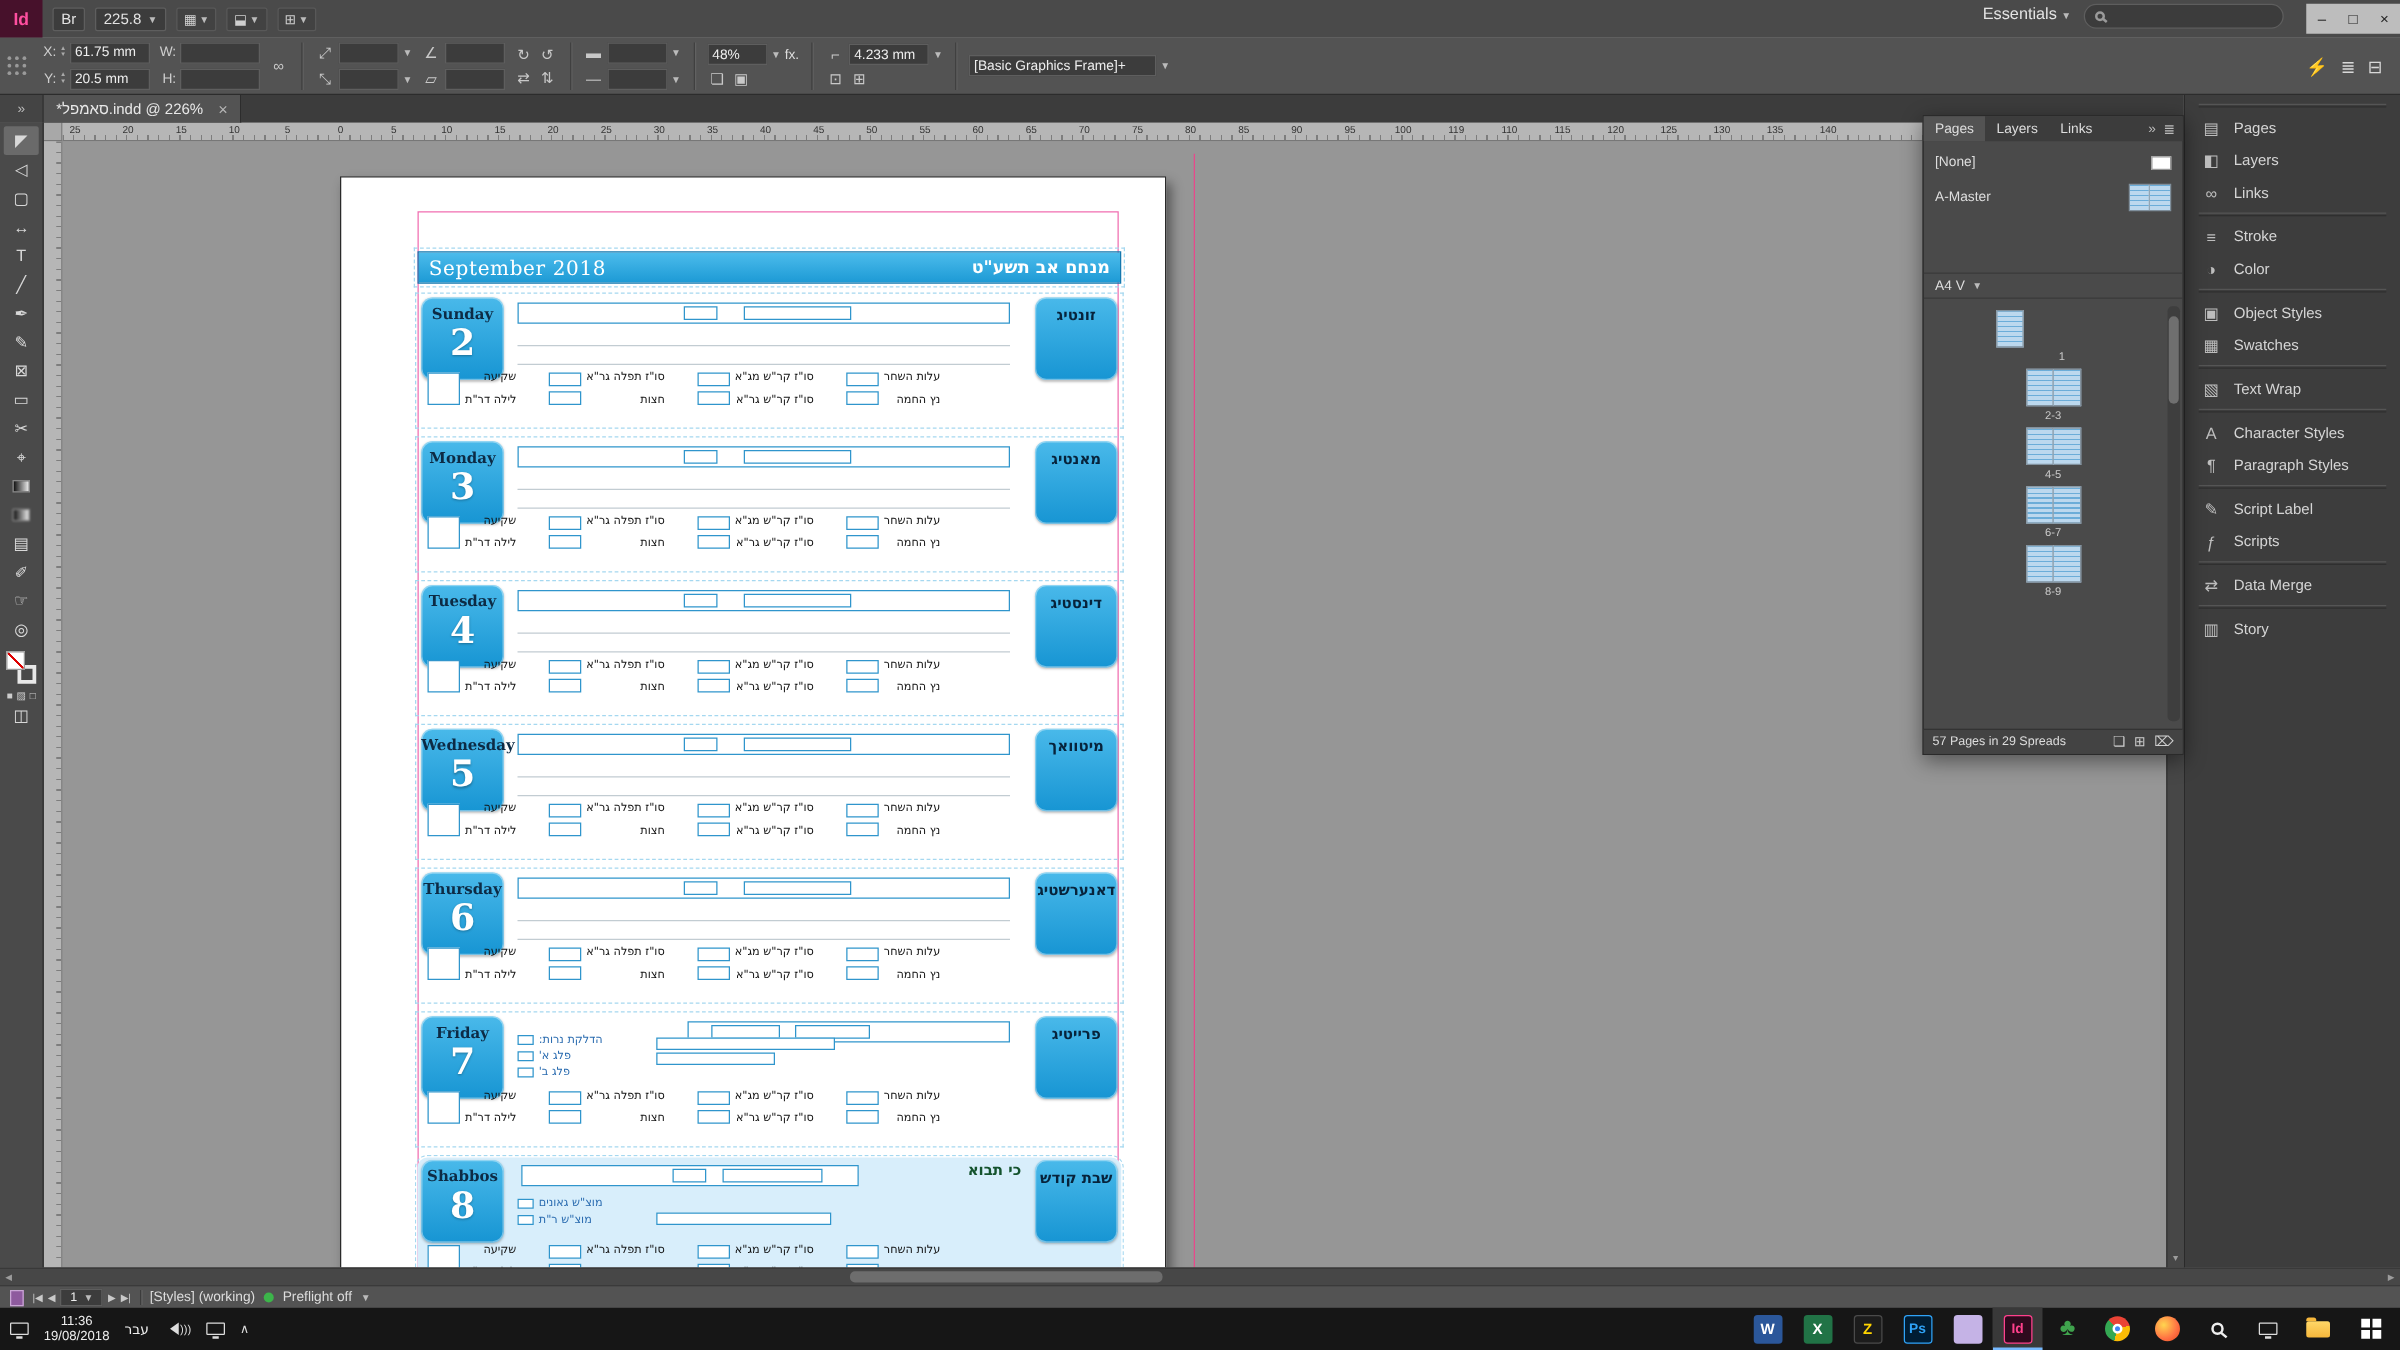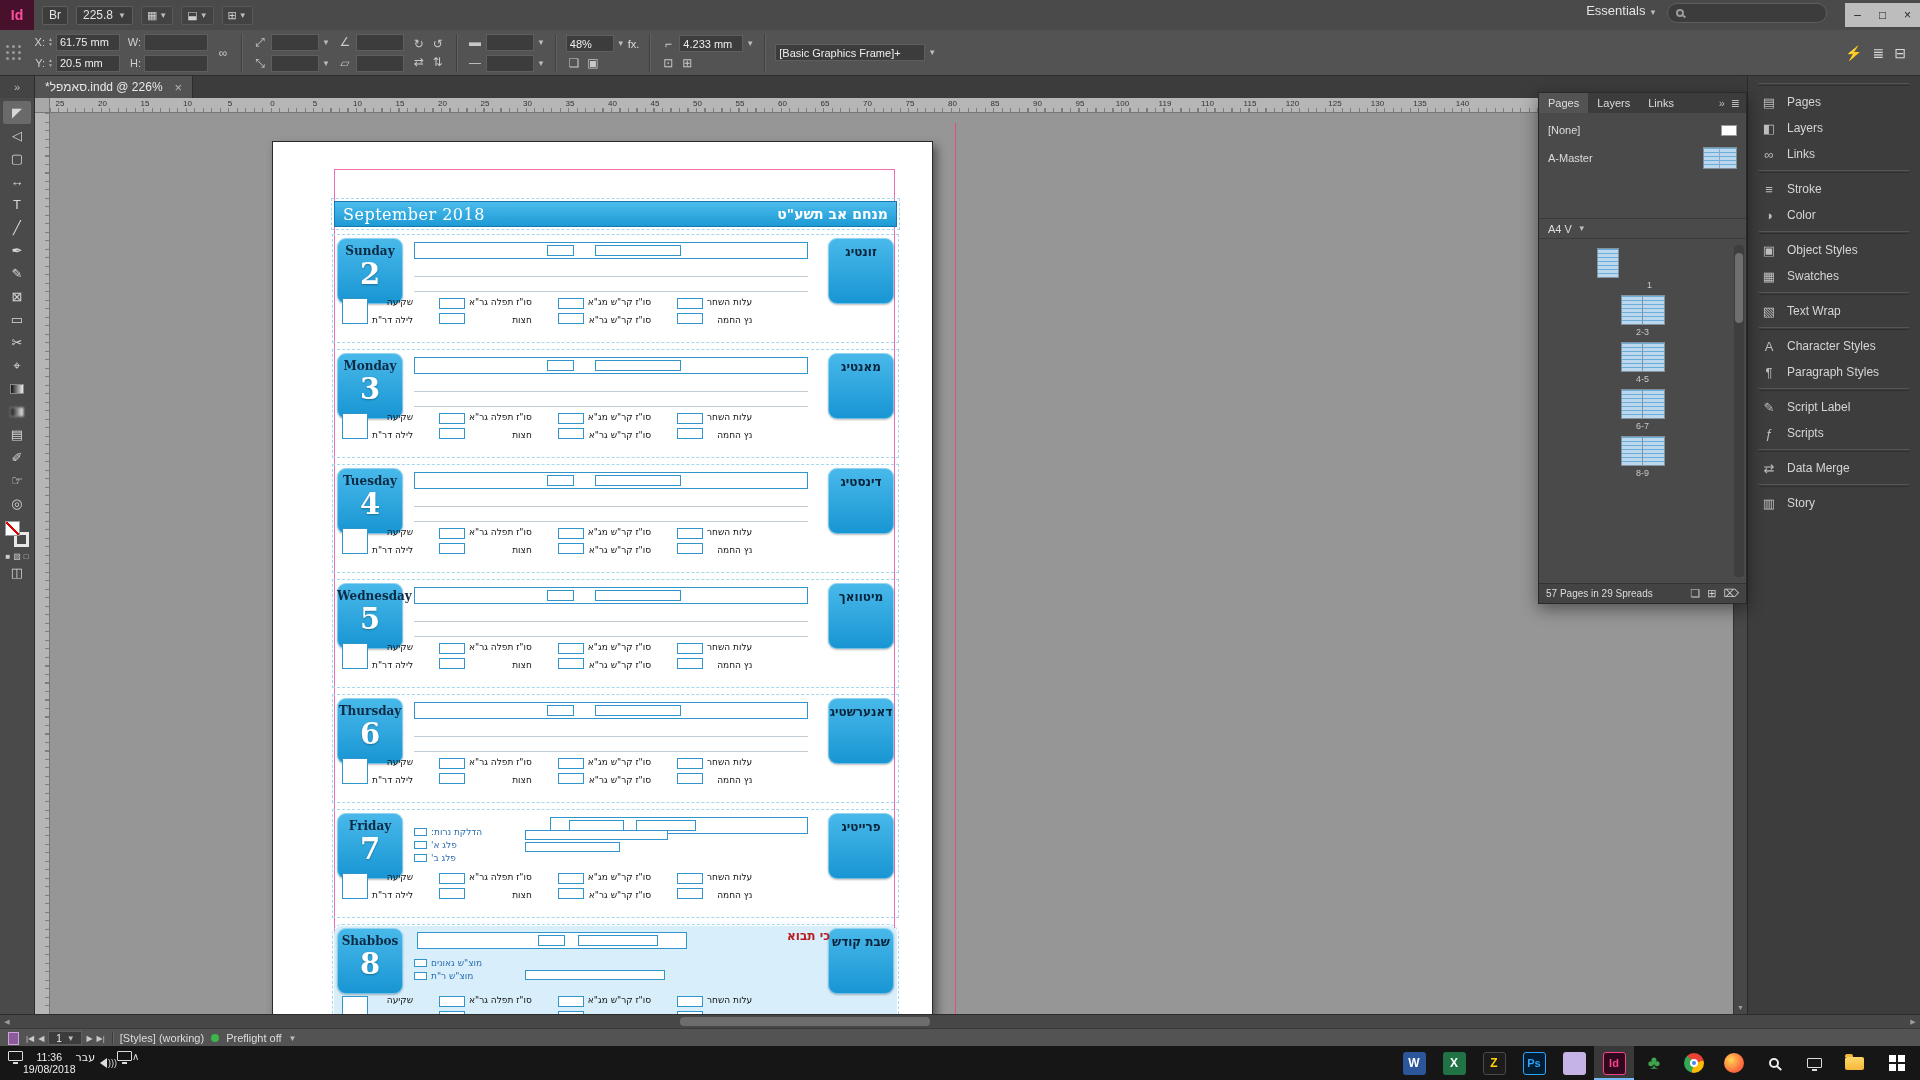--- a/index.html
+++ b/index.html
@@ -122,22 +122,22 @@
 .zbox { height:11px; border:1px solid #2f95cc; background:#fff; }
 .zbox.tall { height:26px; }
 .zlabels { display:flex; flex-direction:column; justify-content:space-between; height:30px;
   font-family:"DejaVu Sans",sans-serif; font-size:9px; line-height:11px; color:#111;
   direction:rtl; text-align:right; white-space:nowrap; padding-top:1px; }
 .candles, .motzash { position:absolute; left:80px; top:14px; }
 .motzash { top:30px; }
 .c-row { display:flex; align-items:center; gap:4px; height:13px; }
 .c-box { width:13px; height:8px; border:1px solid #2f95cc; background:#fff; flex:0 0 auto; }
 .c-label { font-family:"DejaVu Sans",sans-serif; font-size:9px; color:#2b6cb0; direction:rtl; white-space:nowrap; }
-.parsha { position:absolute; right:67px; top:3px; font-family:"DejaVu Sans",sans-serif;
-  font-weight:bold; font-size:12px; color:#b91c1c; direction:rtl; }
+.parsha { position:absolute; right:80px; top:3px; font-family:"DejaVu Sans",sans-serif;
+  font-weight:bold; font-size:12px; color:#14532d; direction:rtl; }
 
 
 .vscroll { position:absolute; right:173px; top:98px; bottom:66px; width:14px; background:#474747;
   border-left:1px solid #333; z-index:20; color:#9c9c9c; font-size:7px; }
 .vscroll .arr { height:14px; display:flex; align-items:center; justify-content:center; }
 .vscroll .thumb { position:absolute; left:2px; right:2px; top:18px; height:90px; background:#6d6d6d; border-radius:4px; }
 .vscroll .arr.bottom { position:absolute; bottom:0; left:0; right:0; }
 
 
 .rail { position:absolute; right:0; top:76px; width:173px; bottom:66px; background:#3d3d3d;
@@ -194,21 +194,21 @@
 .bb-nav { display:flex; align-items:center; gap:4px; color:#c9c9c9; font-size:8px; }
 .bb-page { background:#3c3c3c; border:1px solid #5e5e5e; min-width:34px; height:14px;
   display:flex; align-items:center; justify-content:center; gap:5px; font-size:10px; color:#eee; padding:0 4px;}
 .bb-sep { width:1px; height:12px; background:#3c3c3c; box-shadow:1px 0 0 #666; }
 .dot-green { width:8px; height:8px; border-radius:50%; background:#3cb54a; }
 .bb-docicon { width:11px; height:13px; background:#8e5a9e; border:1px solid #caa6d6; }
 
 
 .taskbar { position:absolute; left:0; right:0; top:1046px; height:34px; background:#161616;
   display:flex; align-items:center; z-index:90; color:#eee; }
-.tb-left { display:flex; padding-left:8px; }
+.tb-left { display:flex; align-items:center; gap:12px; padding-left:8px; }
 .ic-pcw { width:15px; height:10px; border:1px solid #ddd; border-radius:1px; position:relative; }
 .ic-pcw::after { content:''; position:absolute; left:4px; bottom:-4px; width:5px; height:2px; background:#ddd; }
 .tb-clock { text-align:center; font-size:10.5px; line-height:12px; }
 .tb-lang { font-size:11px; font-family:"DejaVu Sans",sans-serif; }
 .ic-vol { display:flex; align-items:center; }
 .ic-vol .tri { width:0; height:0; border:5px solid transparent; border-right:7px solid #ddd; }
 .ic-vol .par { font-size:9px; color:#ddd; margin-left:1px; }
 .tb-chev { font-size:10px; color:#ddd; }
 .tb-apps { margin-left:auto; display:flex; align-items:stretch; height:100%; }
 .tb-app { width:40px; display:flex; align-items:center; justify-content:center; }

